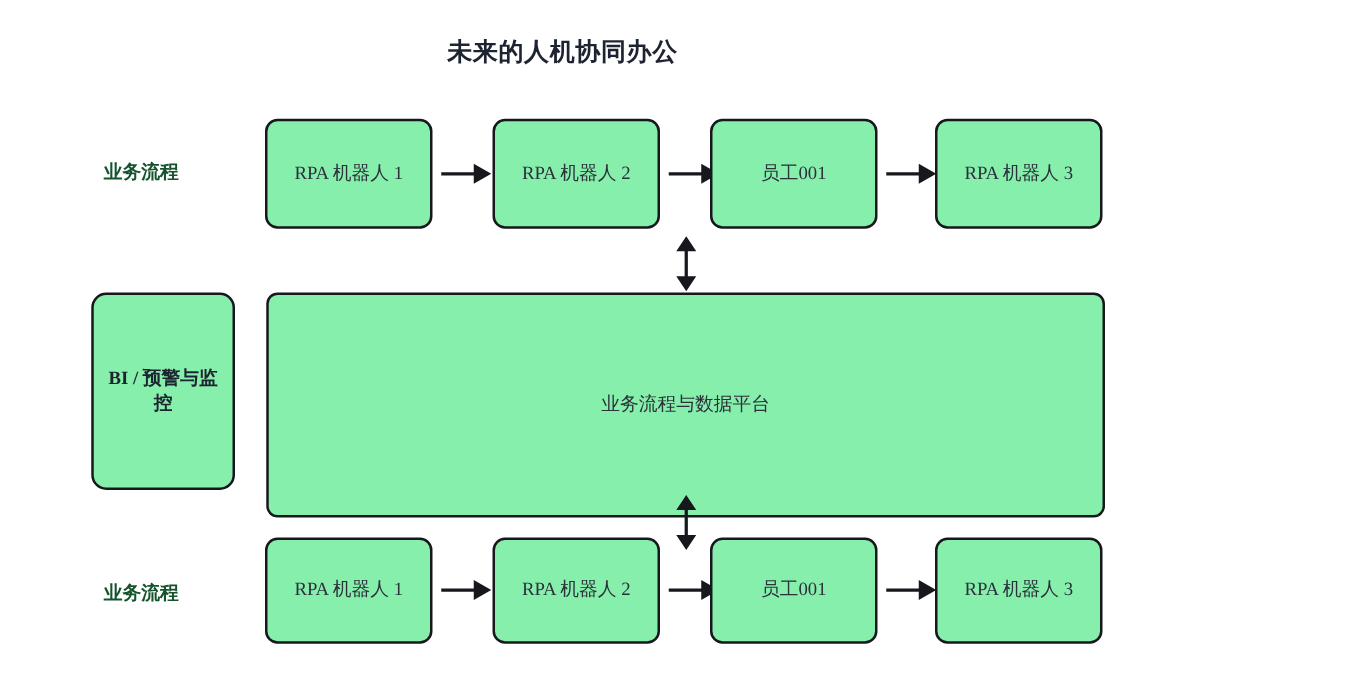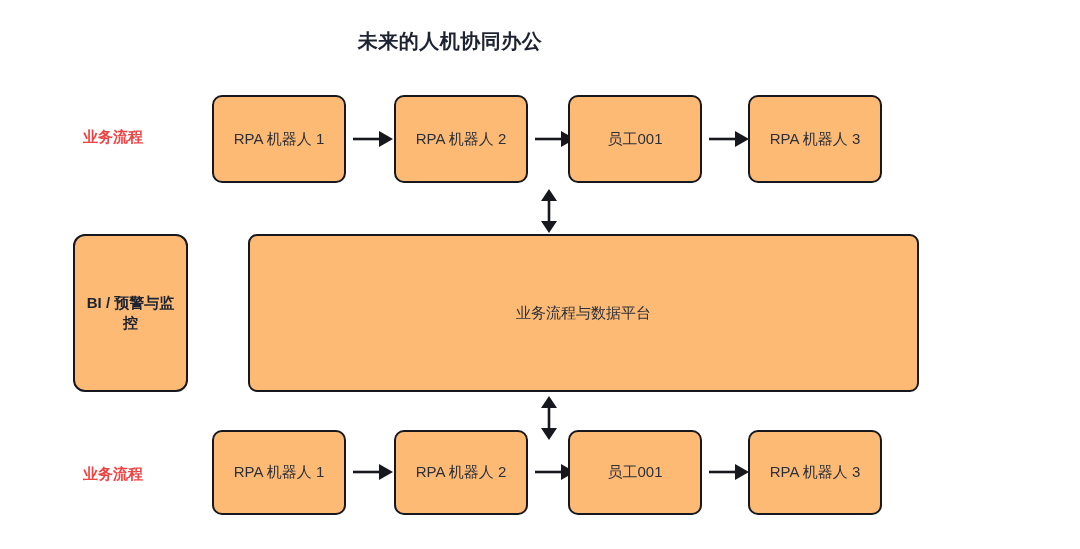--- a/index.html
+++ b/index.html
@@ -29,30 +29,31 @@
     font-size: 20px;
     font-weight: bold;
     letter-spacing: 0.5px;
     color: #1d2330;
   }
 
   
   .node {
     position: absolute;
     box-sizing: border-box;
-    background: #fdba74;
+    background: #86efac;
     border: 2.4px solid #16181d;
     border-radius: 10px;
     display: flex;
     align-items: center;
     justify-content: center;
     text-align: center;
     font-size: 15px;
     line-height: 1.35;
     color: #2b303a;
+    font-family: Liberation Serif, serif;
   }
   .node.platform {
     font-size: 15px;
     border-radius: 9px;
   }
   .node.brain {
     border-radius: 14px;
     font-size: 15px;
   }
   .node.bi {
@@ -63,21 +64,21 @@
     padding: 0 6px;
   }
 
   
   .row-label {
     position: absolute;
     width: 150px;
     text-align: center;
     font-size: 15px;
     font-weight: bold;
-    color: #ef4444;
+    color: #14532d;
   }
 
   
   .arrow-h {
     position: absolute;
     width: 46px;
     height: 26px;
     display: flex;
     align-items: center;
     justify-content: center;
@@ -133,21 +134,21 @@
   <div class="arrow-v" style="left:534px; top:189px;">
     <svg width="24" height="44" viewBox="0 0 24 44">
       <line x1="12" y1="6" x2="12" y2="38" stroke="#16181d" stroke-width="2.6"></line>
       <polygon points="12,0 20,12 4,12" fill="#16181d"></polygon>
       <polygon points="12,44 20,32 4,32" fill="#16181d"></polygon>
     </svg>
   </div>
 
   <div class="node bi" style="left:73px; top:234px; width:115px; height:158px;">BI / 预警与监控</div>
 
-  <div class="node platform" style="left:213px; top:234px; width:671px; height:158px;margin-left:35px;">业务流程与数据平台</div>
+  <div class="node platform" style="left:213px; top:234px; width:671px; height:180px;">业务流程与数据平台</div>
 
   <div class="arrow-v" style="left:534px; top:396px;">
     <svg width="24" height="44" viewBox="0 0 24 44">
       <line x1="12" y1="6" x2="12" y2="38" stroke="#16181d" stroke-width="2.6"></line>
       <polygon points="12,0 20,12 4,12" fill="#16181d"></polygon>
       <polygon points="12,44 20,32 4,32" fill="#16181d"></polygon>
     </svg>
   </div>
 
   <div class="row-label" style="left:38px; top:465px;">业务流程</div>

